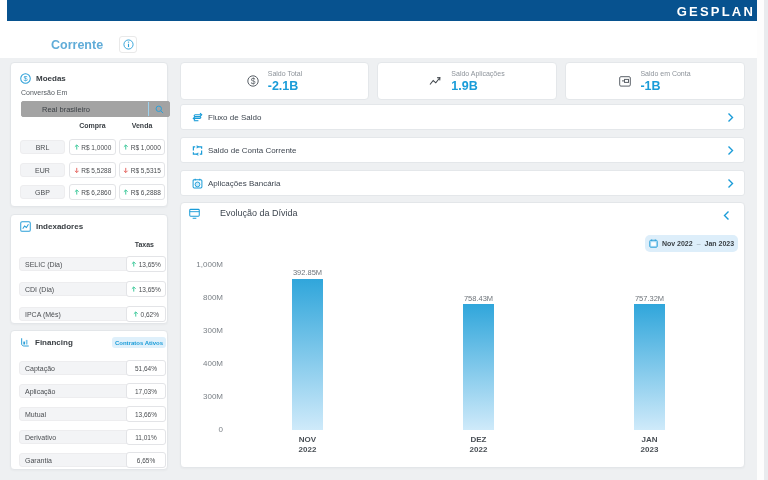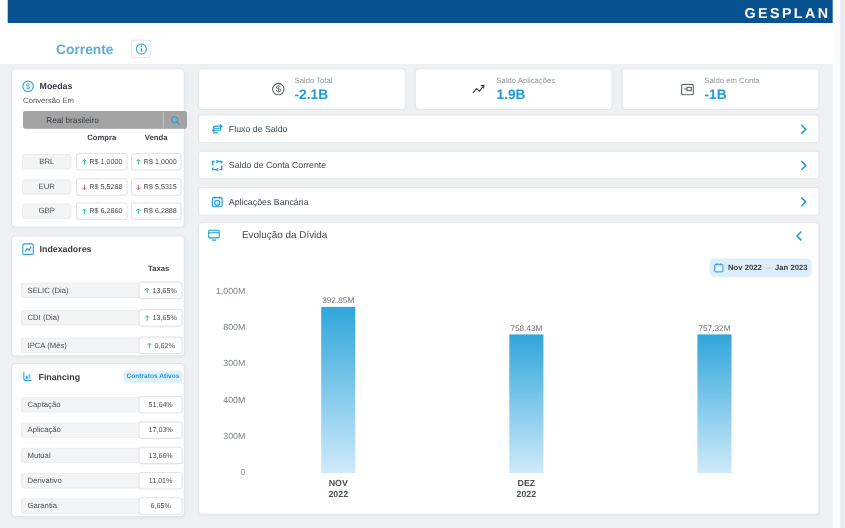--- a/index.html
+++ b/index.html
@@ -317,13 +317,14 @@
     <div class="ylab" style="top:221.5px;">0</div>
 
     <div class="bar" style="left:111px; top:75.5px; height:151.7px;"></div>
     <div class="bar" style="left:282px; top:100.7px; height:126.5px;"></div>
     <div class="bar" style="left:453px; top:100.9px; height:126.3px;"></div>
     <div class="bval" style="left:86.5px; top:65px;">392.85M</div>
     <div class="bval" style="left:257.5px; top:90.5px;">758.43M</div>
     <div class="bval" style="left:428.5px; top:90.5px;">757.32M</div>
     <div class="xlab" style="left:86.5px; top:232px;">NOV<br>2022</div>
     <div class="xlab" style="left:257.5px; top:232px;">DEZ<br>2022</div>
+    <div class="xlab" style="left:428.5px; top:232px;">JAN<br>2023</div>
   </div>
 
 </body></html>

